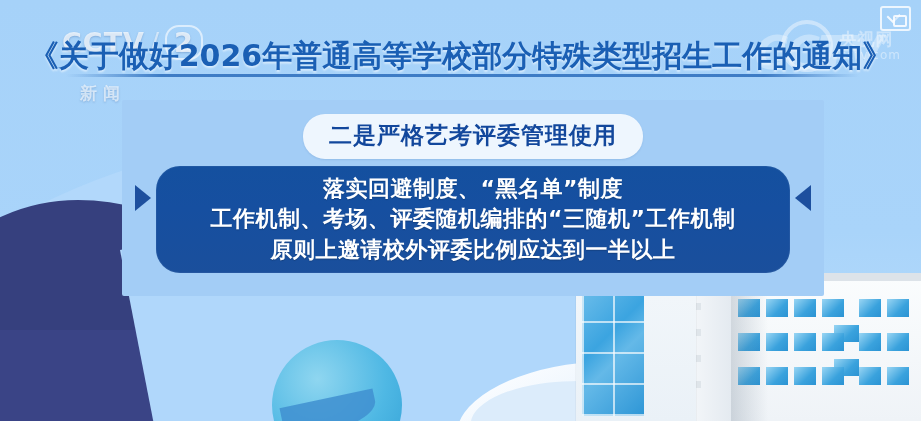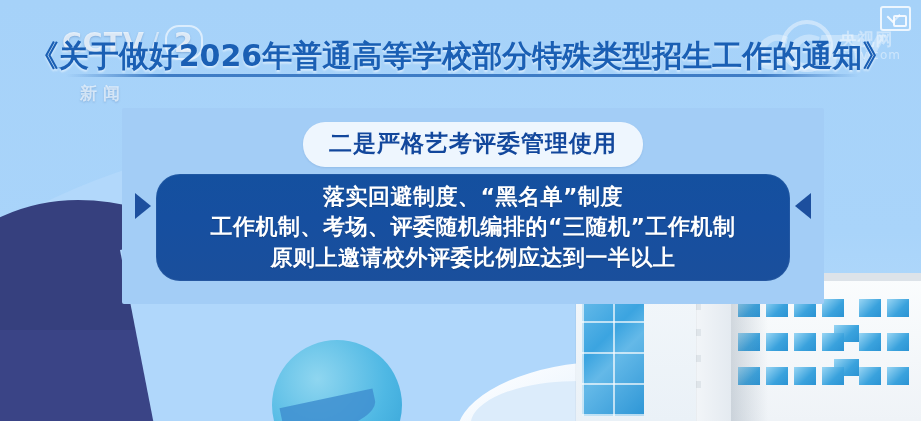--- a/index.html
+++ b/index.html
@@ -218,21 +218,21 @@
     text-shadow:0 2px 2px rgba(255,255,255,.55);
     white-space:nowrap;
   }
   .headline-rule{
     position:absolute;left:66px;right:62px;top:74px;height:3px;
     background:linear-gradient(90deg,rgba(26,95,180,.0),rgba(26,95,180,.75) 12%,rgba(26,95,180,.75) 88%,rgba(26,95,180,0));
   }
 
   
   .card{
-    position:absolute;left:122px;top:108px;width:702px;height:196px;
+    position:absolute;left:122px;top:100px;width:702px;height:196px;
     background:#a3cdf6;
     border-radius:2px;
   }
   .pill{
     position:absolute;left:50%;transform:translateX(-50%);
     top:14px;
     background:#eef6fe;
     border-radius:22px;
     padding:6px 26px 8px;
     color:#12479c;

